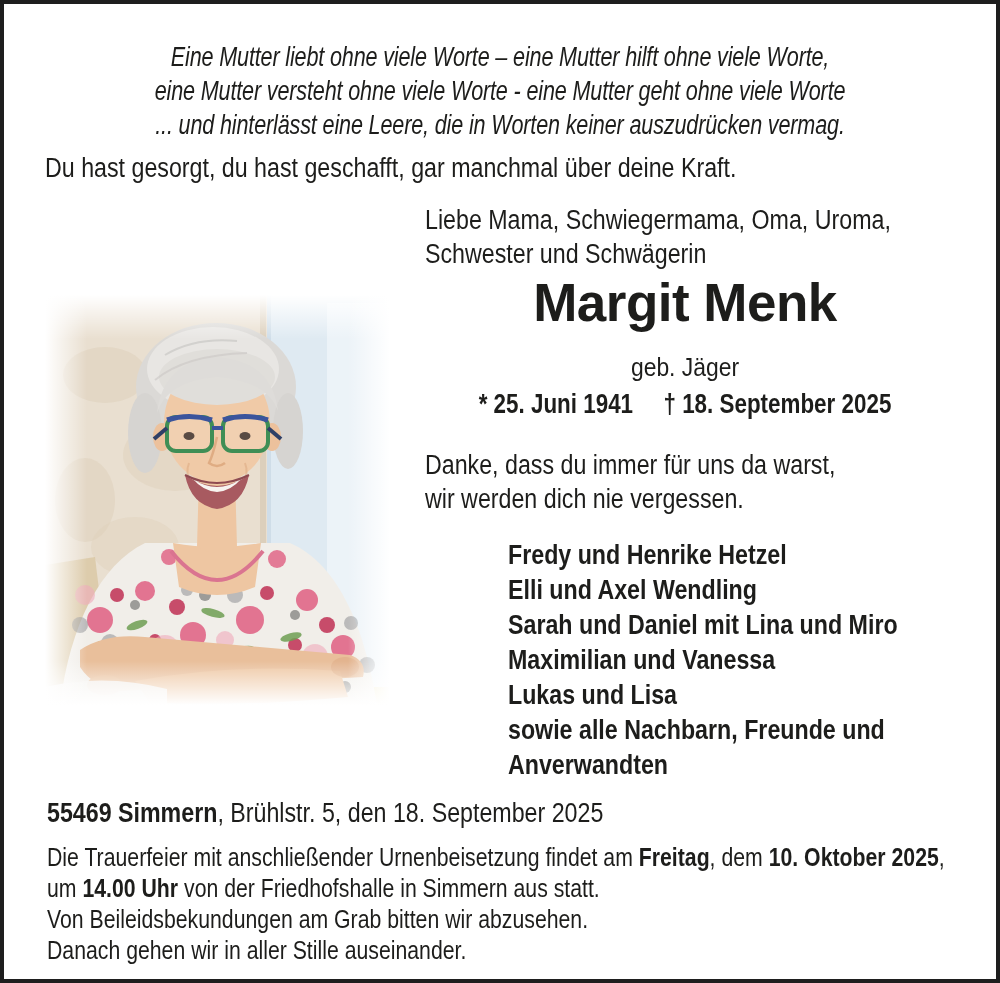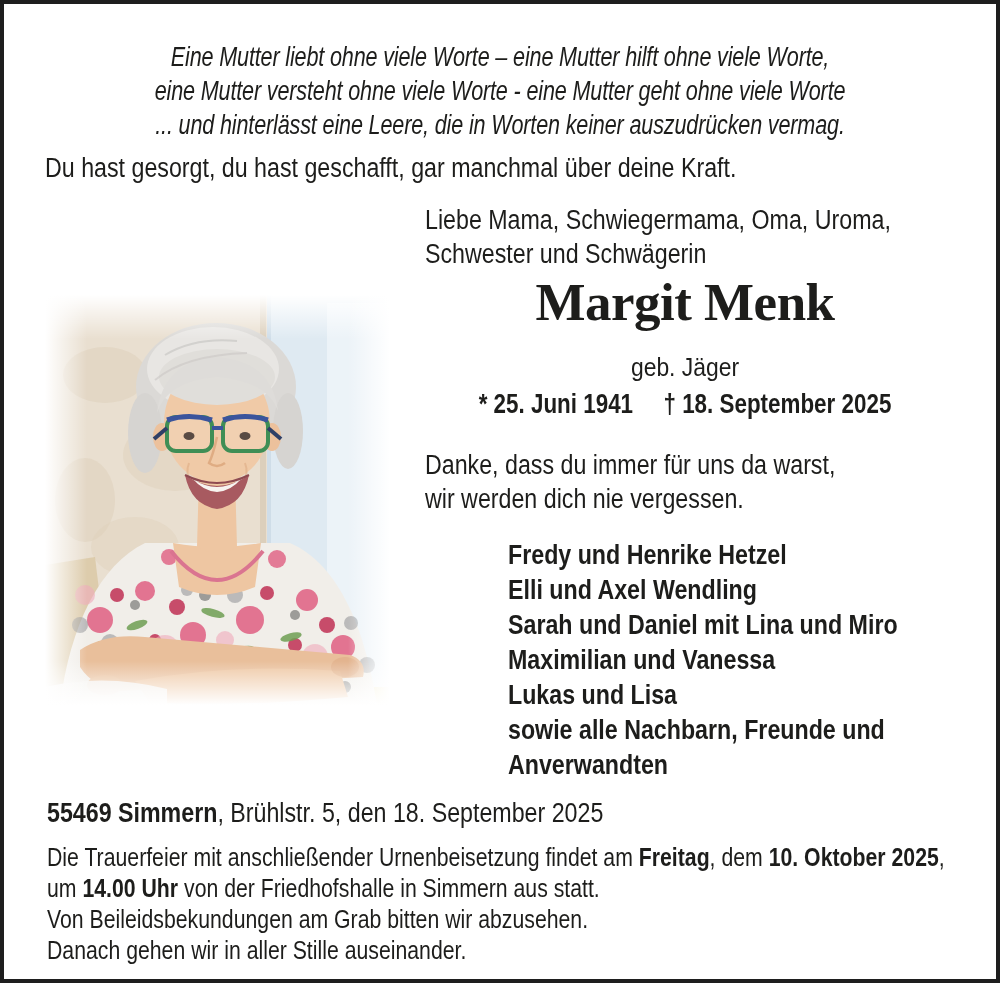--- a/index.html
+++ b/index.html
@@ -8,21 +8,21 @@
     font-family:"Liberation Sans", sans-serif;color:#1d1d1b;overflow:hidden;
   }
   .frame{position:absolute;inset:0;border:4px solid #1e1e1e;box-sizing:border-box;pointer-events:none;}
   .abs{position:absolute;white-space:nowrap;}
   .b{font-weight:bold;}
 
   .quote{top:40px;left:0;width:1000px;text-align:center;font-style:italic;
          font-size:27px;line-height:34px;transform:scaleX(.80);transform-origin:50% 0;letter-spacing:-0.2px;}
   .intro{top:153px;left:45px;font-size:27px;transform:scaleX(.86);transform-origin:0 0;}
   .salutation{top:203px;left:425px;font-size:27px;line-height:34px;transform:scaleX(.86);transform-origin:0 0;}
-  .name{top:272px;left:420px;width:530px;text-align:center;font-size:53px;font-weight:bold;letter-spacing:-0.5px;font-family:Liberation Serif, serif;}
+  .name{top:272px;left:420px;width:530px;text-align:center;font-size:53px;font-weight:bold;letter-spacing:-0.5px;}
   .maiden{top:352px;left:420px;width:530px;text-align:center;font-size:26px;transform:scaleX(.88);transform-origin:50% 0;}
   .dates{top:388px;left:420px;width:530px;text-align:center;font-size:28px;font-weight:bold;
          transform:scaleX(.80);transform-origin:50% 0;}
   .dates .death{margin-left:38px;}
   .thanks{top:448px;left:425px;font-size:27px;line-height:34px;transform:scaleX(.86);transform-origin:0 0;}
   .mourners{top:538px;left:508px;width:505px;font-size:27px;font-weight:bold;line-height:35px;
             transform:scaleX(.86);transform-origin:0 0;white-space:normal;}
   .address{top:798px;left:47px;font-size:27px;transform:scaleX(.86);transform-origin:0 0;}
   .funeral{top:842px;left:47px;font-size:25px;line-height:31px;transform:scaleX(.85);transform-origin:0 0;}
 

